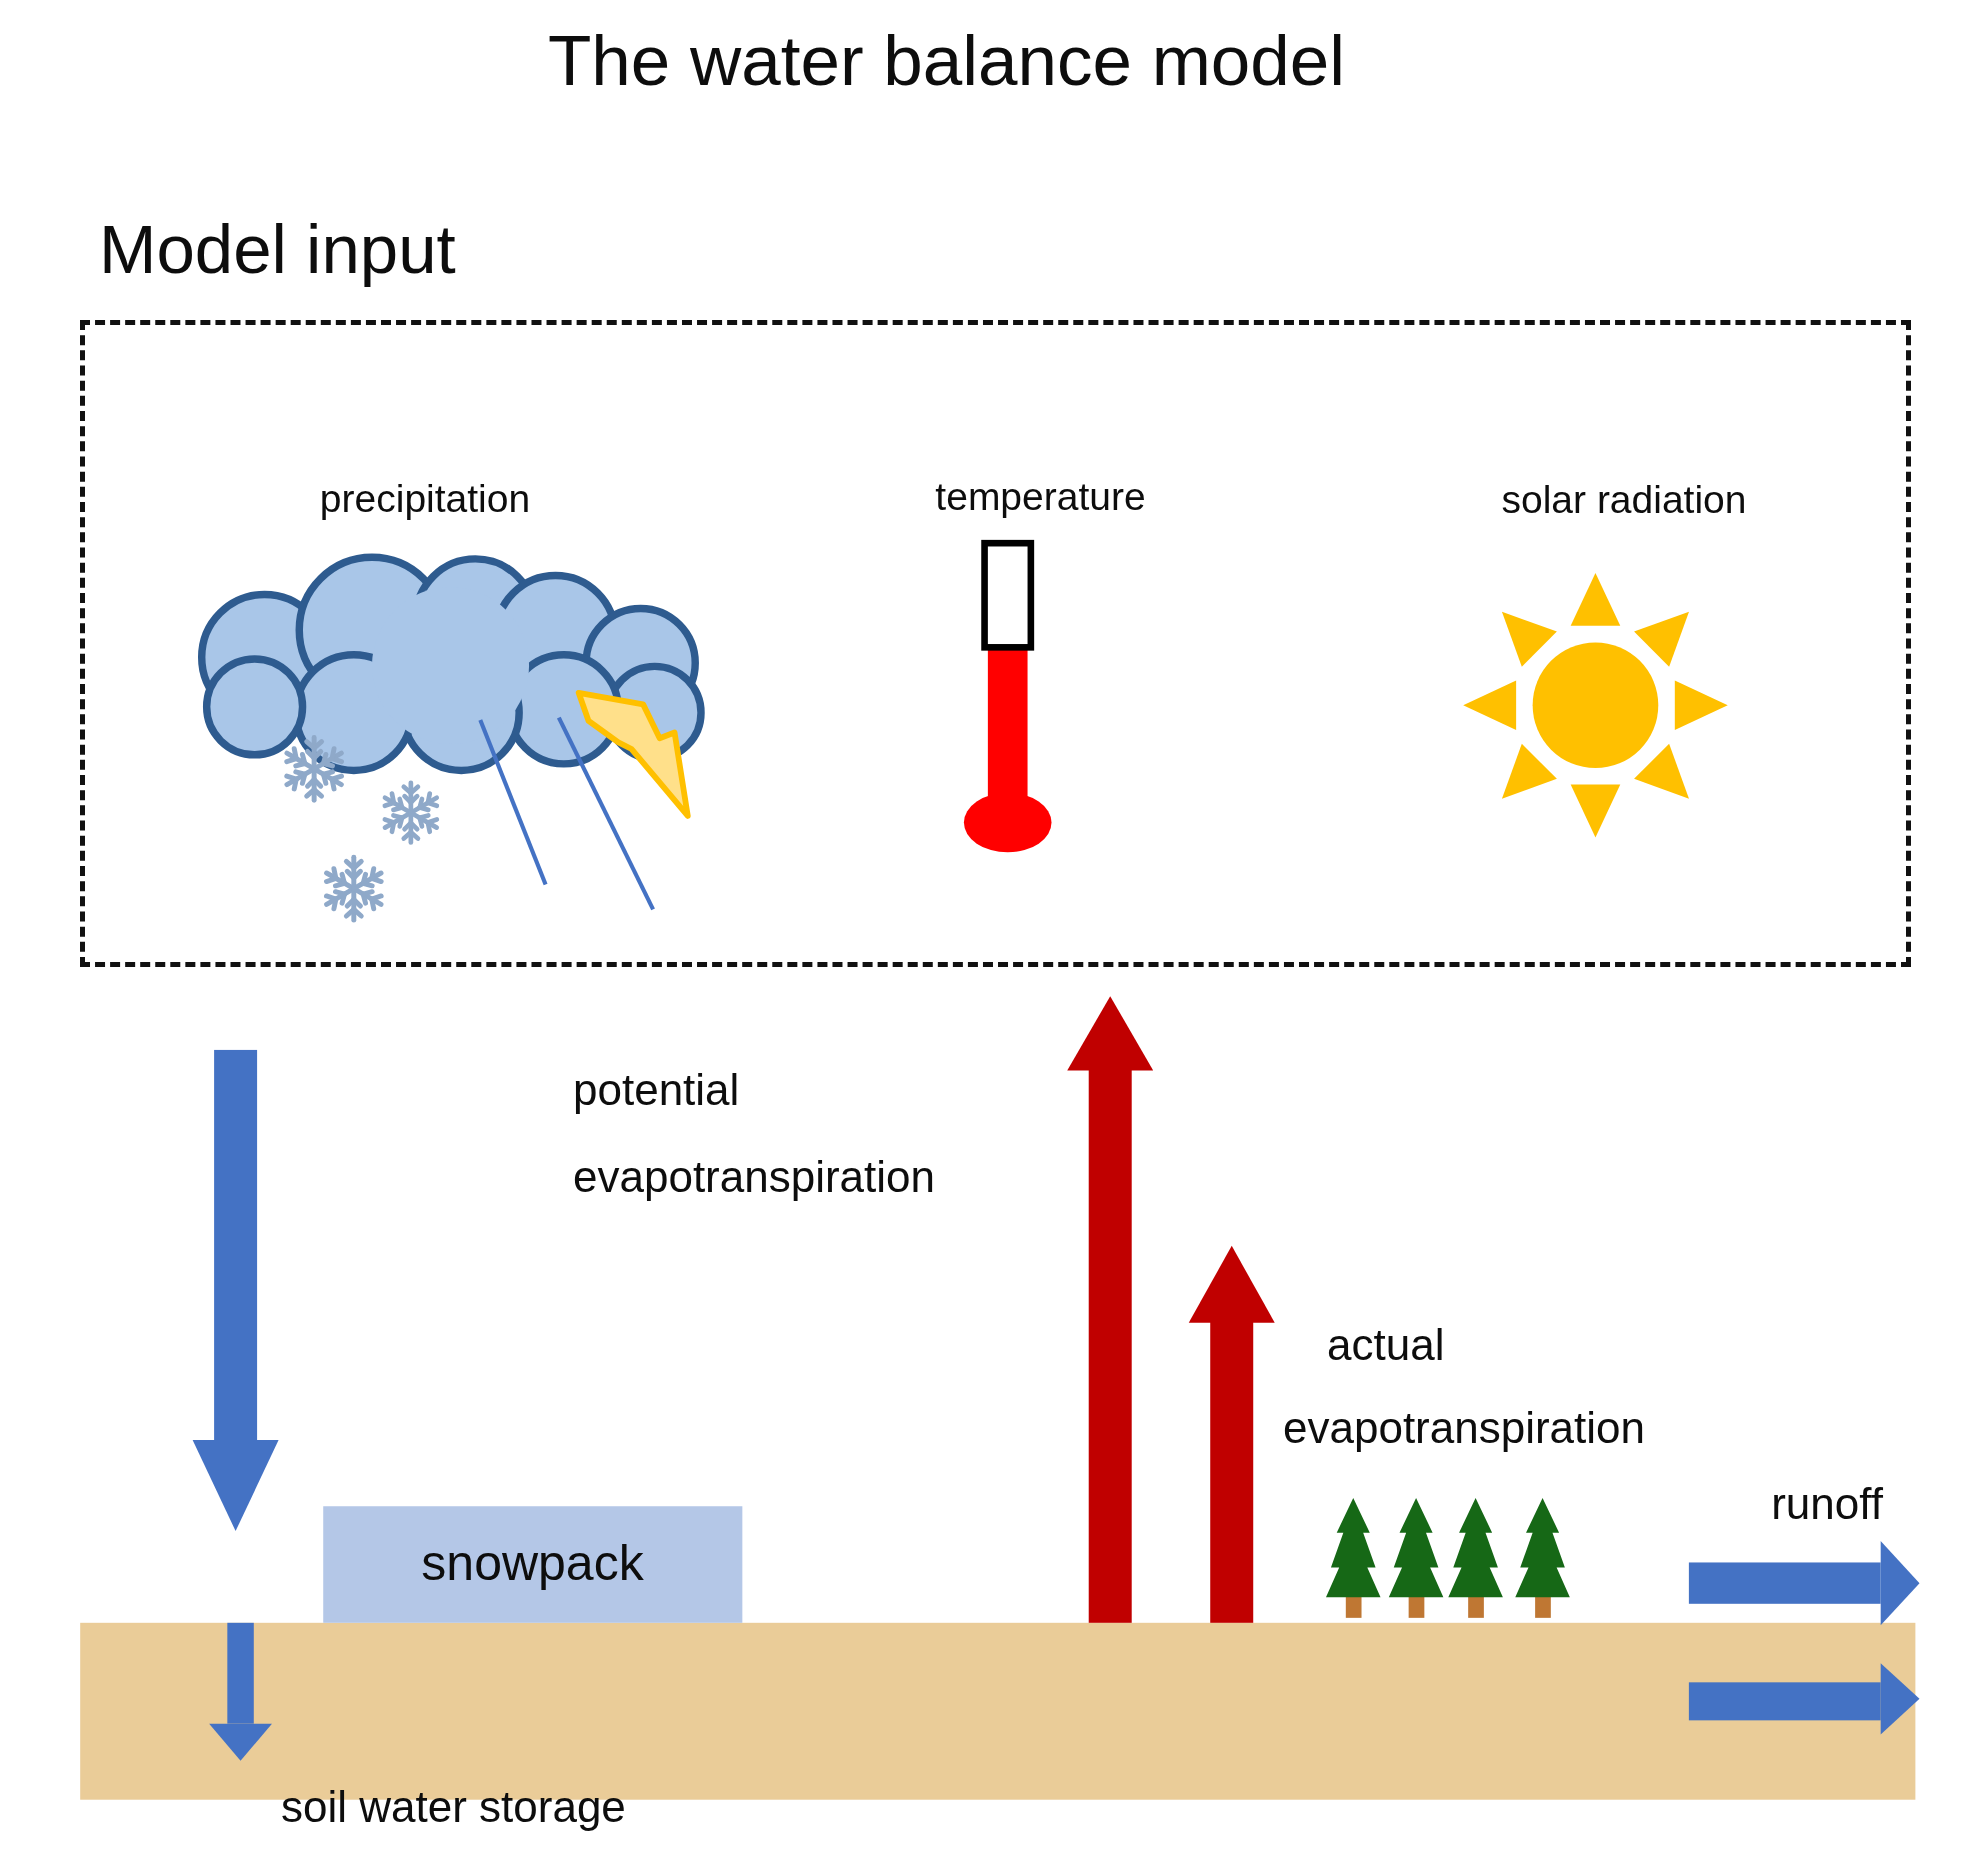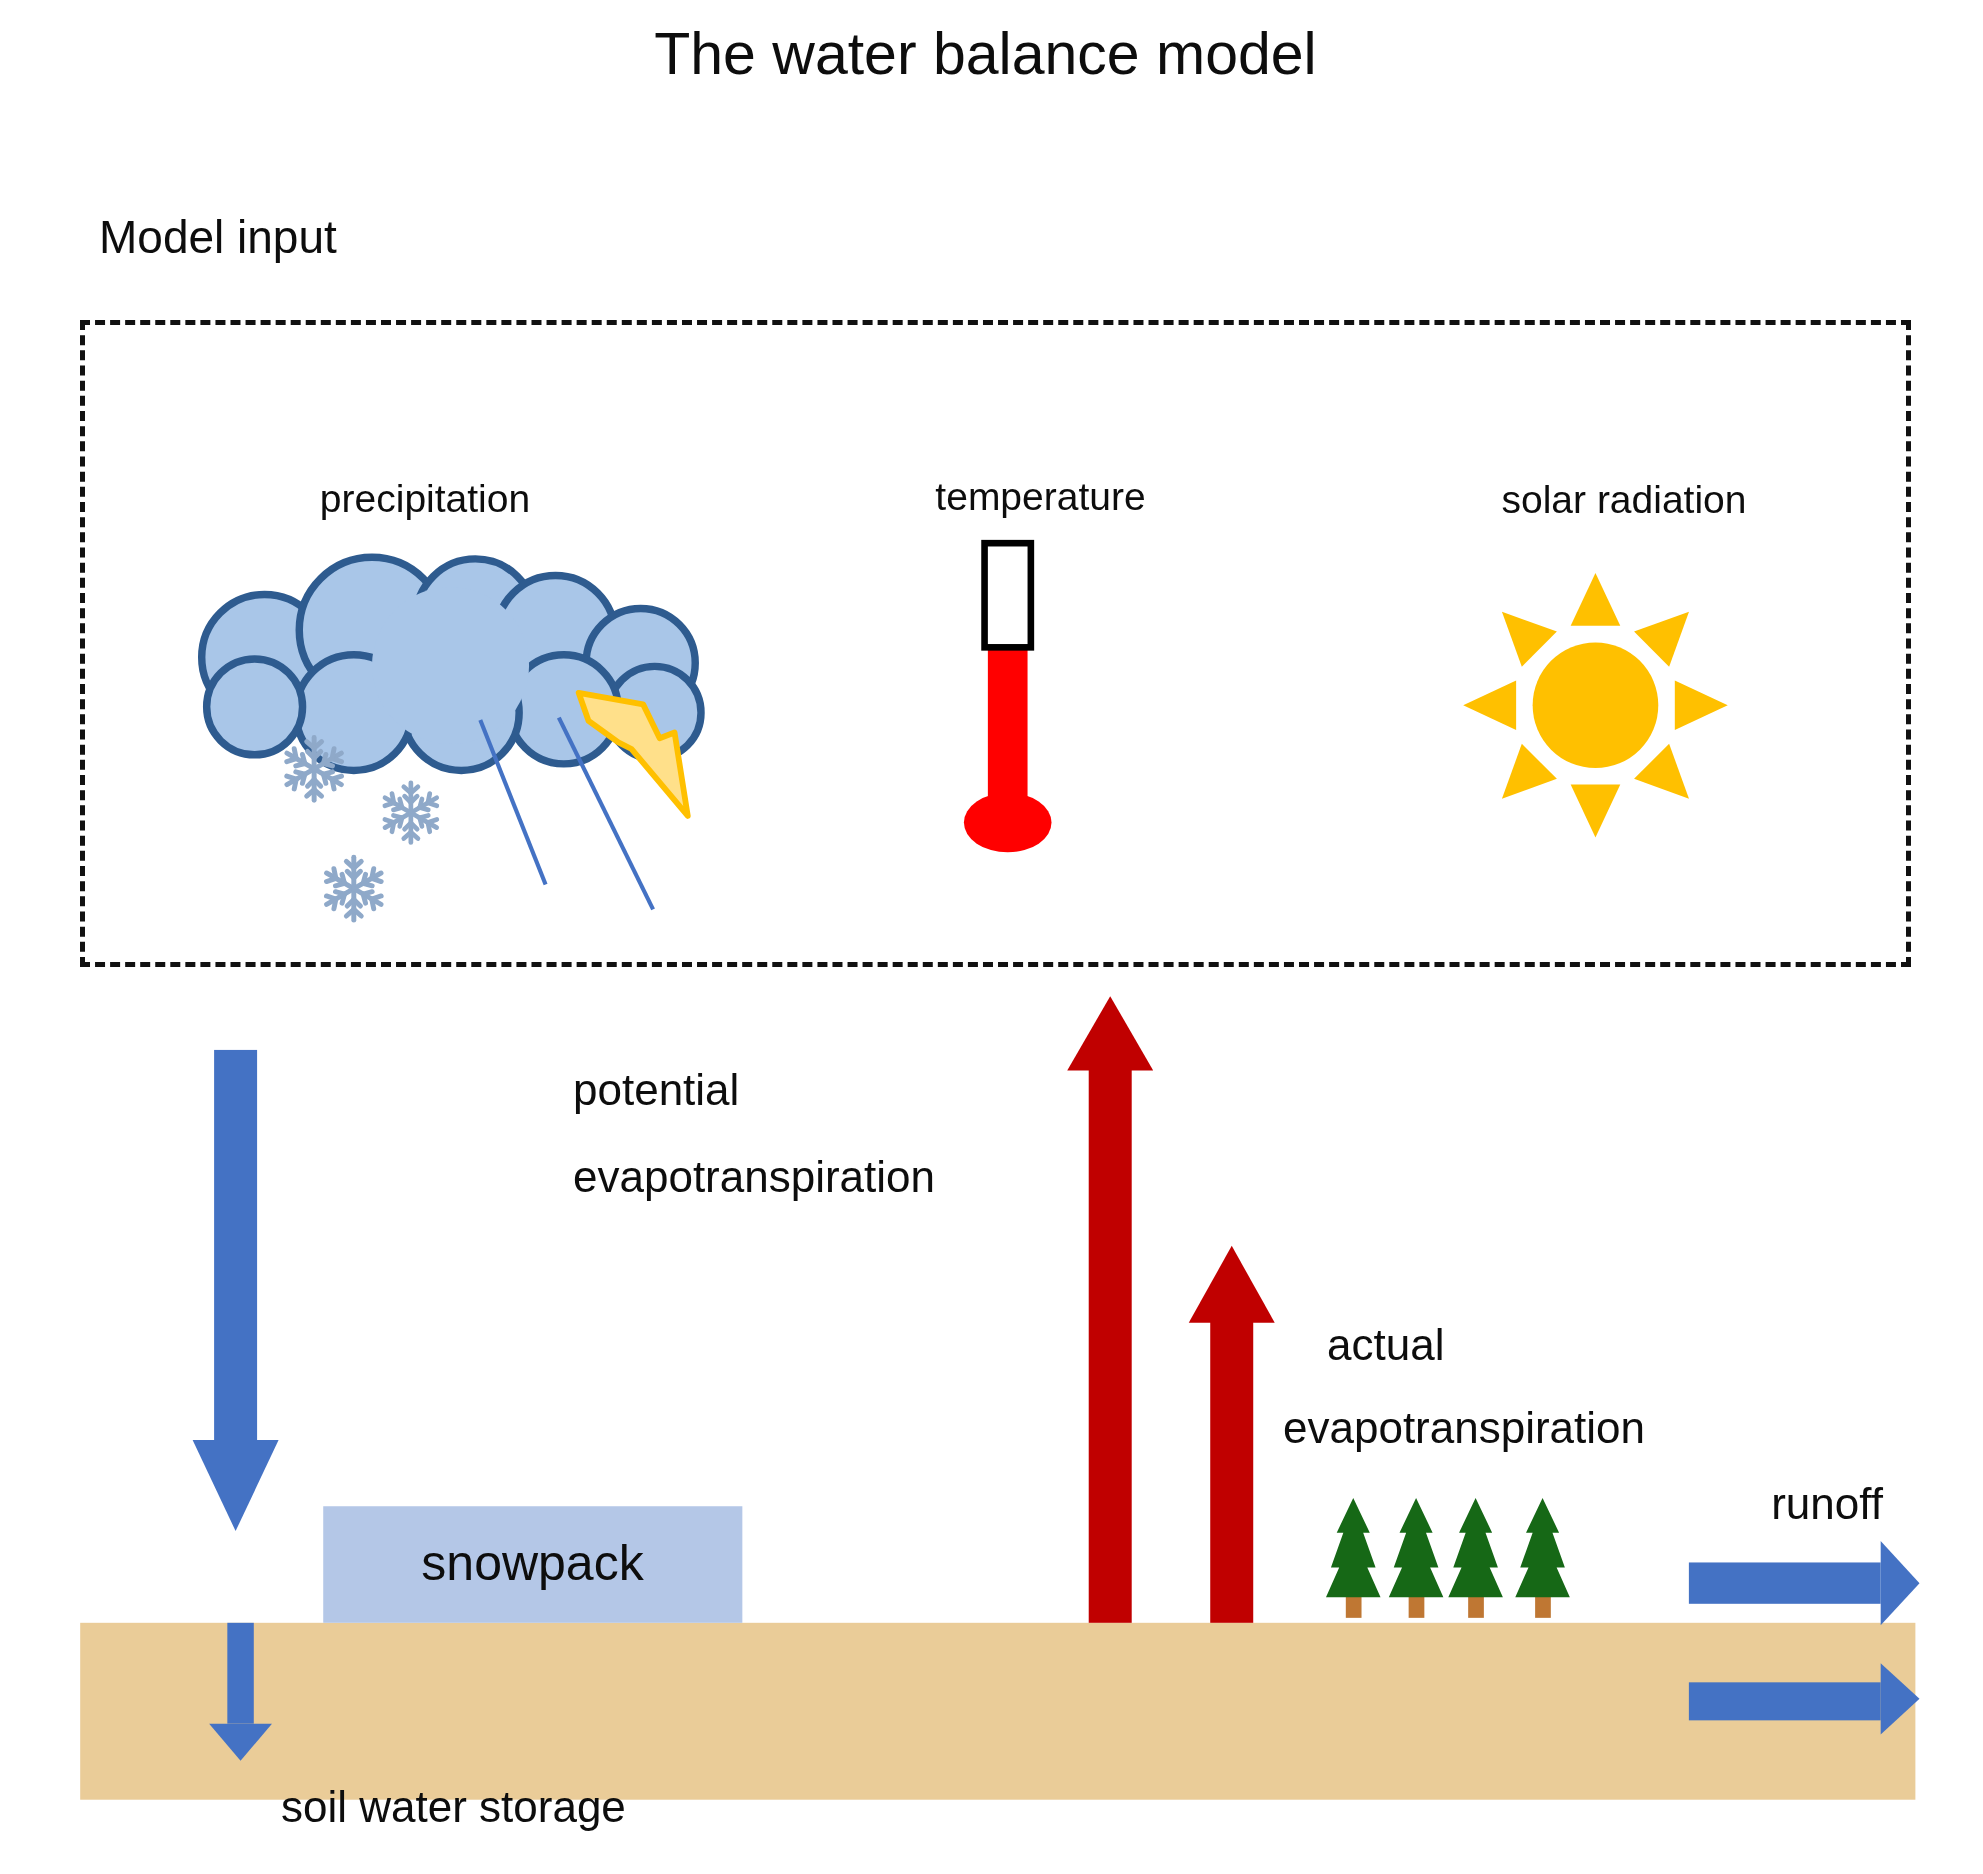--- a/index.html
+++ b/index.html
@@ -4,22 +4,22 @@
 <style>
   html,body{margin:0;padding:0;background:#ffffff;}
   #canvas{
     position:relative;
     width:1984px;height:1875px;
     background:#ffffff;
     font-family:"Liberation Sans", sans-serif;
     overflow:hidden;
   }
   .txt{position:absolute;color:#0d0d0d;line-height:1.08;white-space:nowrap;}
-  .title{font-size:59px;padding-left:39px;}
-  .section-label{font-size:46px;}
+  .title{font-size:71px;}
+  .section-label{font-size:69px;}
   .input-label{font-size:39px;}
   .flow-label{font-size:44px;}
   .store-label{font-size:50px;}
   .center{text-align:center;}
   #input-box{
     position:absolute;left:80px;top:320px;width:1831px;height:647px;
     border:5px dashed #111111;box-sizing:border-box;
   }
   svg{position:absolute;left:0;top:0;}
 </style>

